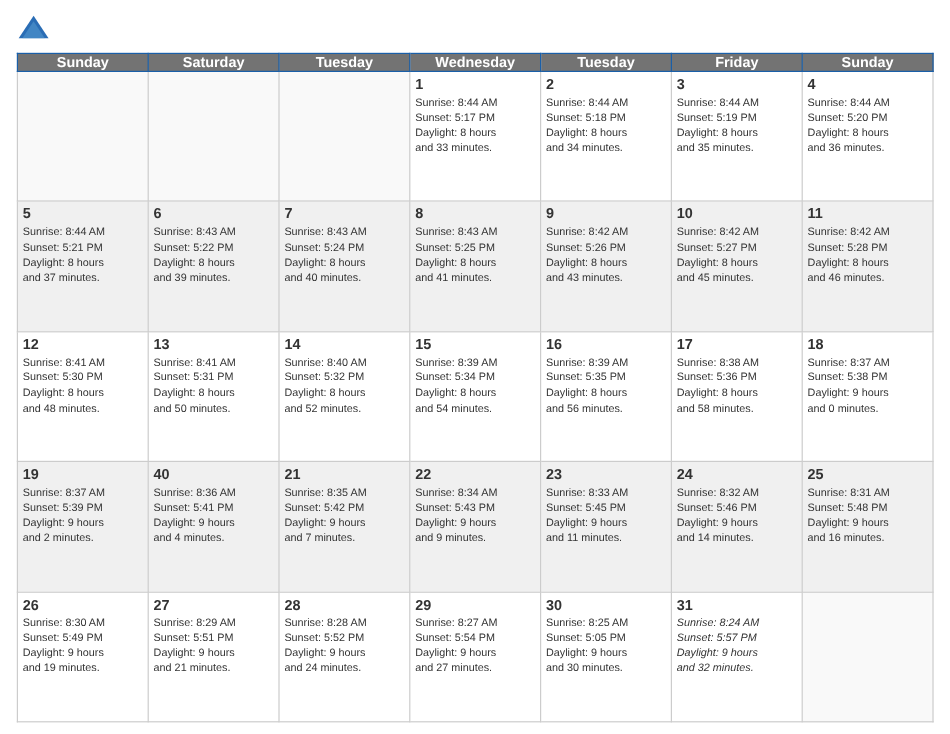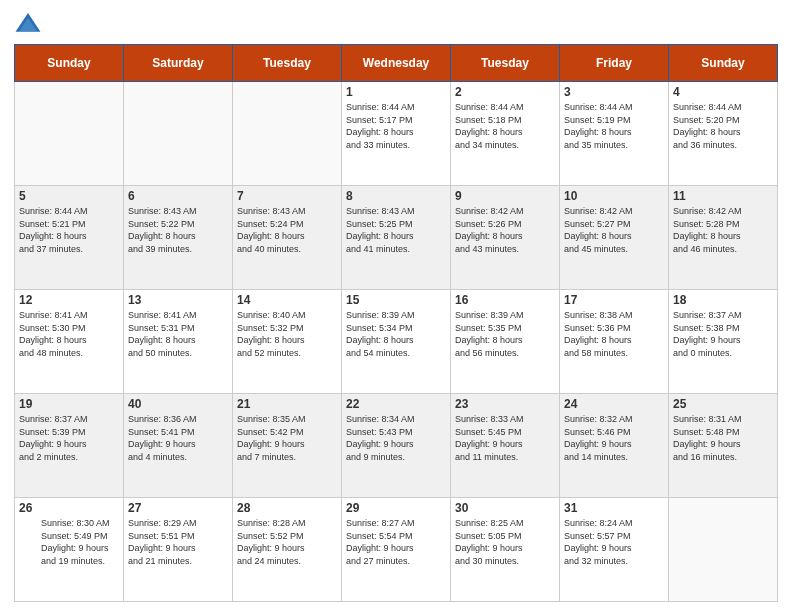--- a/index.html
+++ b/index.html
@@ -55,24 +55,24 @@
       color: #555;
     }
     .calendar {
       flex: 1;
       border: 1px solid #ccc;
       border-collapse: collapse;
       width: 100%;
       table-layout: fixed;
     }
     .calendar th {
-      background-color: #c2410c;
+      background-color: #737373;
       color: #fff;
       text-align: center;
-      padding: 11px 2px;
+      padding: 0 2px;
       font-size: 12px;
       font-weight: bold;
       border: 1px solid #1a5fa8;
     }
     .calendar td {
       border: 1px solid #ccc;
       vertical-align: top;
       padding: 3px 4px;
       font-size: 9.5px;
       color: #333;
@@ -314,21 +314,21 @@
             <div class="day-num">25</div>
             <div class="day-info" style="white-space: pre-line;">Sunrise: 8:31 AM
 Sunset: 5:48 PM
 Daylight: 9 hours
 and 16 minutes.</div>
           </td>
         </tr>
         <tr>
           <td>
             <div class="day-num">26</div>
-            <div class="day-info" style="white-space: pre-line; margin-left: 22px;">Sunrise: 8:30 AM
+            <div class="day-info" style="white-space: pre-line;">Sunrise: 8:30 AM
 Sunset: 5:49 PM
 Daylight: 9 hours
 and 19 minutes.</div>
           </td>
           <td>
             <div class="day-num">27</div>
             <div class="day-info" style="white-space: pre-line;">Sunrise: 8:29 AM
 Sunset: 5:51 PM
 Daylight: 9 hours
 and 21 minutes.</div>
@@ -349,21 +349,21 @@
           </td>
           <td>
             <div class="day-num">30</div>
             <div class="day-info" style="white-space: pre-line;">Sunrise: 8:25 AM
 Sunset: 5:05 PM
 Daylight: 9 hours
 and 30 minutes.</div>
           </td>
           <td>
             <div class="day-num">31</div>
-            <div class="day-info" style="white-space: pre-line;">Sunrise: 8:24 AM
+            <div class="day-info" style="white-space: pre-line; font-style: italic;">Sunrise: 8:24 AM
 Sunset: 5:57 PM
 Daylight: 9 hours
 and 32 minutes.</div>
           </td>
           <td class="empty"></td>
         </tr>
       </tbody>
   </table>
 </div>
 

